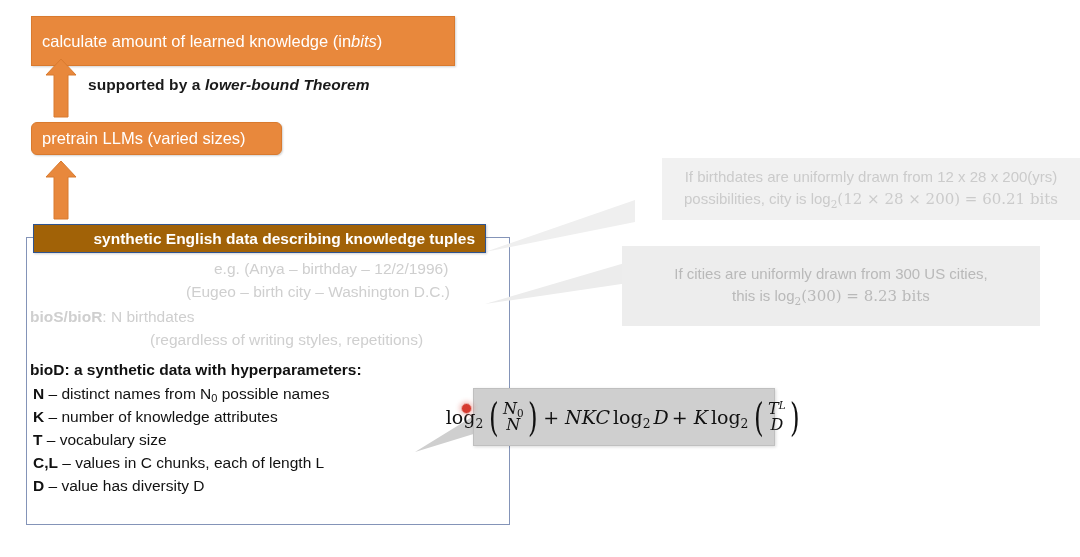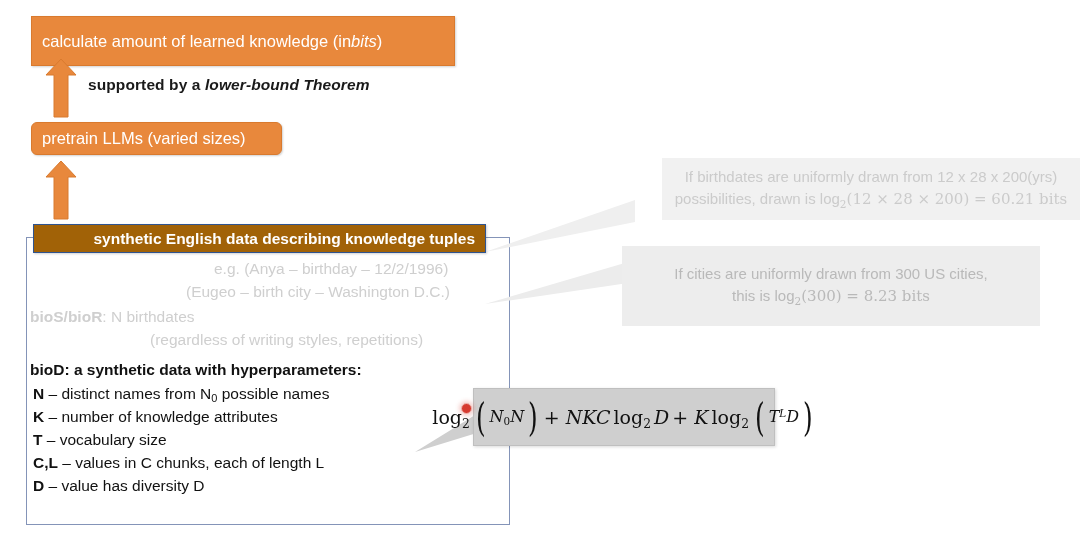--- a/index.html
+++ b/index.html
@@ -151,21 +151,21 @@
     display:inline-flex;align-items:center;
     font-style:normal;
   }
   .paren{
     font-size:40px;line-height:0;
     font-family:"DejaVu Serif",serif;
     transform:scaleX(.62);
     display:inline-block;
   }
   .binom-stack{
-    display:inline-flex;flex-direction:row;align-items:center;
+    display:inline-flex;flex-direction:column;align-items:center;
     line-height:1.02;font-size:16px;font-style:italic;padding:0 1px;
   }
   .binom-stack sub{font-size:.65em;font-style:normal;position:relative;top:3px;}
   .binom-stack sup{font-size:.65em;font-style:italic;position:relative;top:-5px;}
 
   
   #red-dot{
     position:absolute;left:461px;top:403px;width:9px;height:9px;
     border-radius:50%;
     background:#D63A2F;
@@ -244,21 +244,21 @@
     <b>C,L</b><span> – values in C chunks, each of length L</span>
   </div>
 
   <div class="solid" id="hp-D">
     <b>D</b><span> – value has diversity D</span>
   </div>
 
   <div class="callout" id="callout-birth">
     <div class="callout-text">
       <div>If birthdates are uniformly drawn from 12 x 28 x 200(yrs)</div>
-      <div><span>possibilities, drawn is log</span><span class="mserif"><sub>2</sub></span><span class="mserif">(12 × 28 × 200) = 60.21 bits</span></div>
+      <div><span>possibilities, city is log</span><span class="mserif"><sub>2</sub></span><span class="mserif">(12 × 28 × 200) = 60.21 bits</span></div>
     </div>
   </div>
 
   <div class="callout" id="callout-cities">
     <div class="callout-text">
       <div>If cities are uniformly drawn from 300 US cities,</div>
       <div><span>this is log</span><span class="mserif"><sub>2</sub></span><span class="mserif">(300) = 8.23 bits</span></div>
     </div>
   </div>
 

